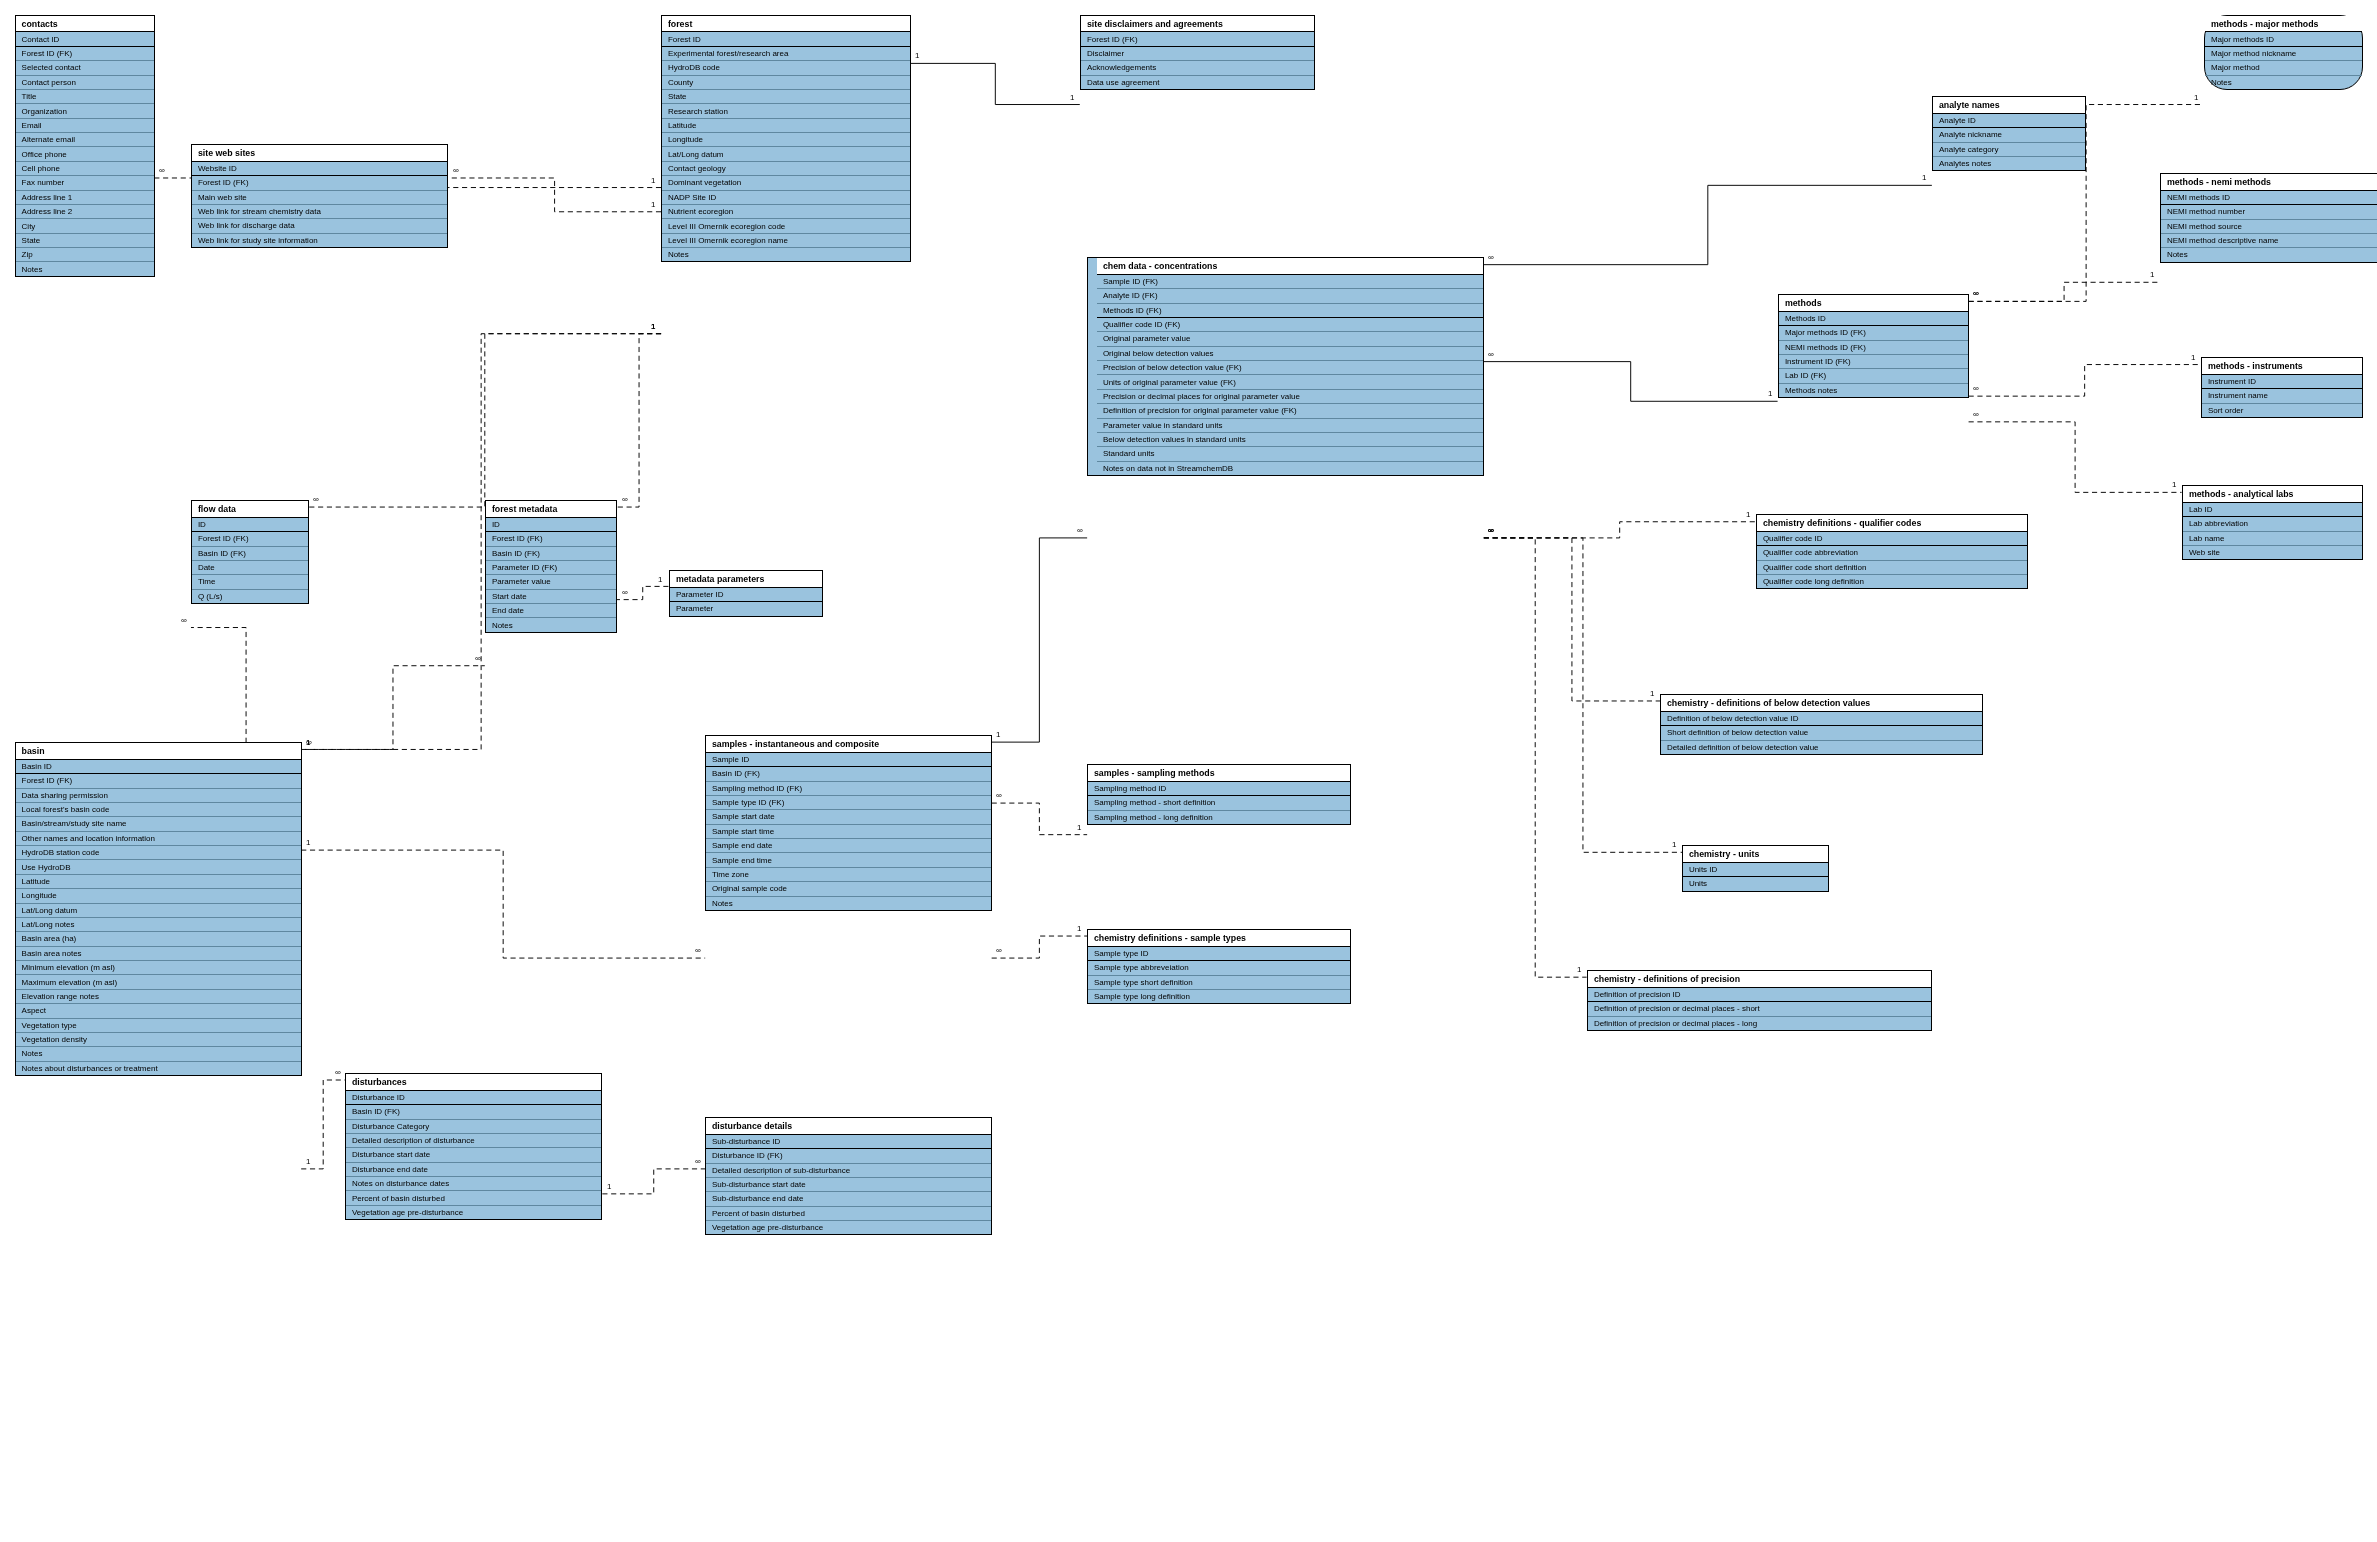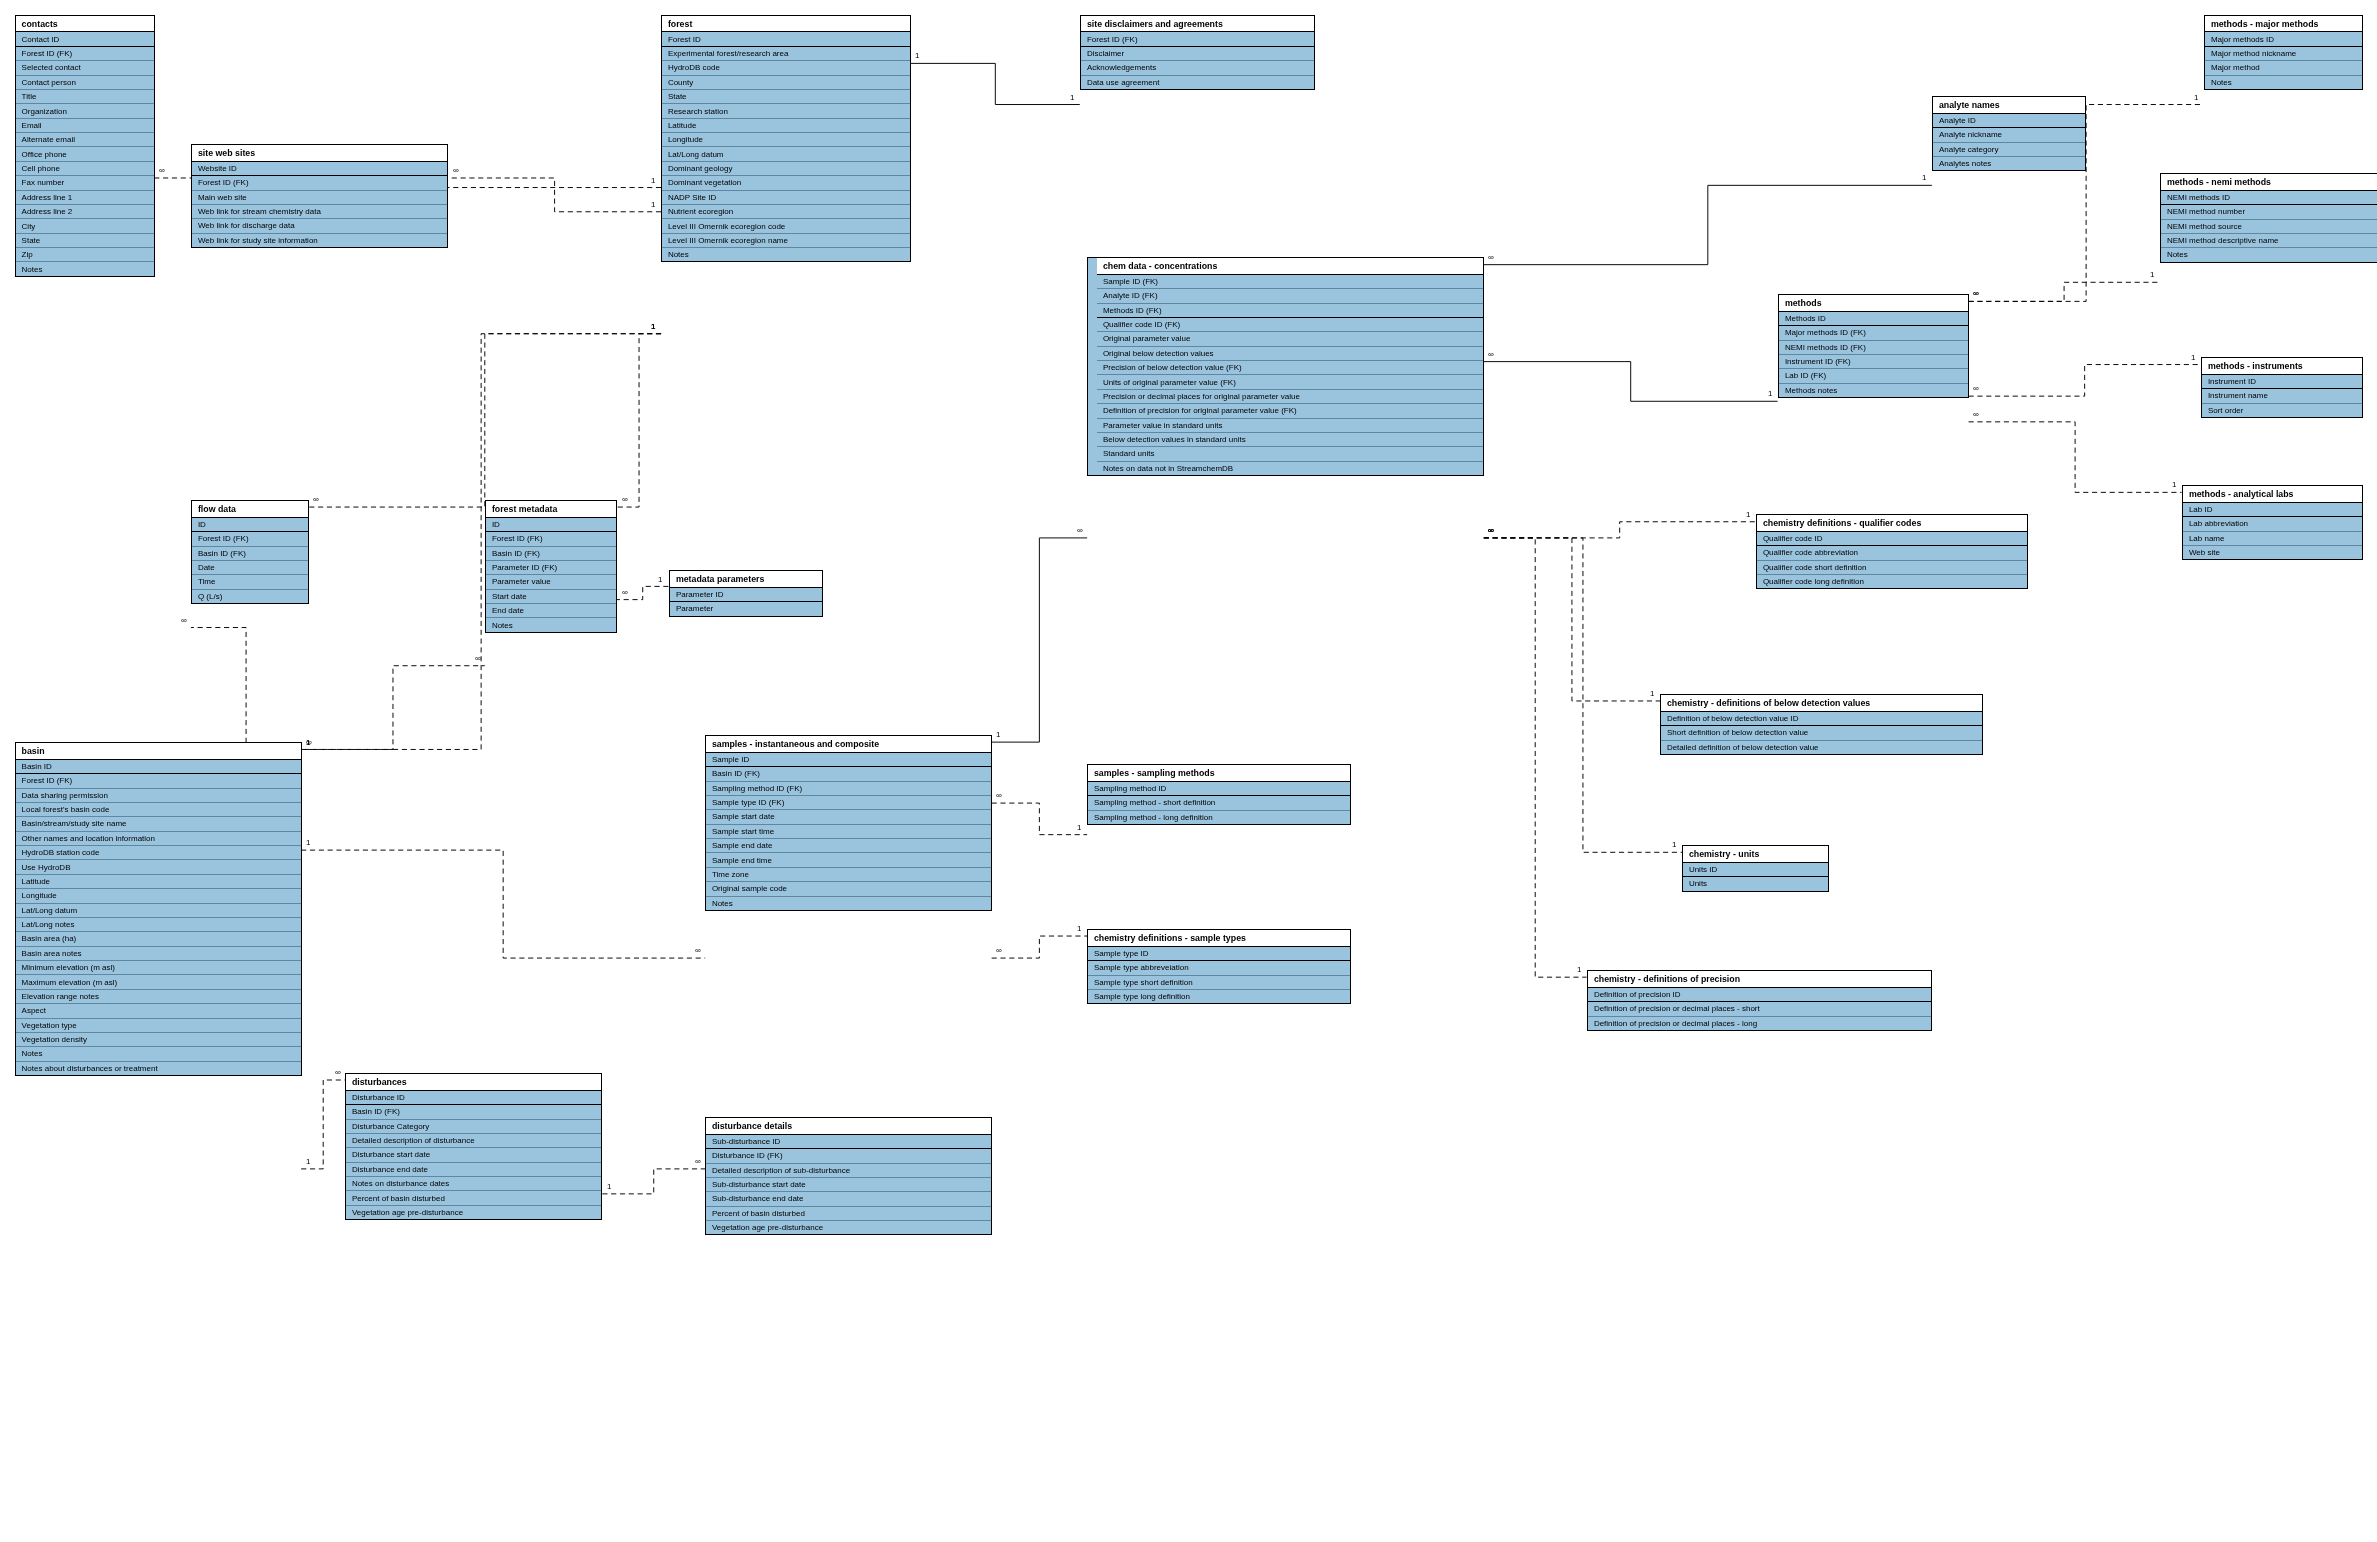--- a/index.html
+++ b/index.html
@@ -76,21 +76,21 @@
       <div class="title">forest</div>
       <div class="row pk-divider">Forest ID</div>
       <div class="row">Experimental forest/research area</div>
       <div class="row">HydroDB code</div>
       <div class="row">County</div>
       <div class="row">State</div>
       <div class="row">Research station</div>
       <div class="row">Latitude</div>
       <div class="row">Longitude</div>
       <div class="row">Lat/Long datum</div>
-      <div class="row">Dominant geology</div>
+      <div class="row">Contact geology</div>
       <div class="row">Dominant vegetation</div>
       <div class="row">NADP Site ID</div>
       <div class="row">Nutrient ecoregion</div>
       <div class="row">Level III Omernik ecoregion code</div>
       <div class="row">Level III Omernik ecoregion name</div>
       <div class="row">Notes</div>
     </div>
     <div class="table-box" style="left: 1080px; top: 14.7px; width: 235px;">
       <div class="title">site disclaimers and agreements</div>
       <div class="row pk-divider">Forest ID (FK)</div>
@@ -223,21 +223,21 @@
     </div>
     <div class="table-box" style="left: 1778px; top: 294px; width: 191px;">
       <div class="title">methods</div>
       <div class="row pk-divider">Methods ID</div>
       <div class="row">Major methods ID (FK)</div>
       <div class="row">NEMI methods ID (FK)</div>
       <div class="row">Instrument ID (FK)</div>
       <div class="row">Lab ID (FK)</div>
       <div class="row">Methods notes</div>
     </div>
-    <div class="table-box" style="left: 2204px; top: 14.7px; width: 159px;">
+    <div class="table-box" style="left: 2204px; top: 14.7px; width: 159px; border-radius: 23px;">
       <div class="title">methods - major methods</div>
       <div class="row pk-divider">Major methods ID</div>
       <div class="row">Major method nickname</div>
       <div class="row">Major method</div>
       <div class="row">Notes</div>
     </div>
     <div class="table-box" style="left: 2160px; top: 173px; width: 241px;">
       <div class="title">methods - nemi methods</div>
       <div class="row pk-divider">NEMI methods ID</div>
       <div class="row">NEMI method number</div>

